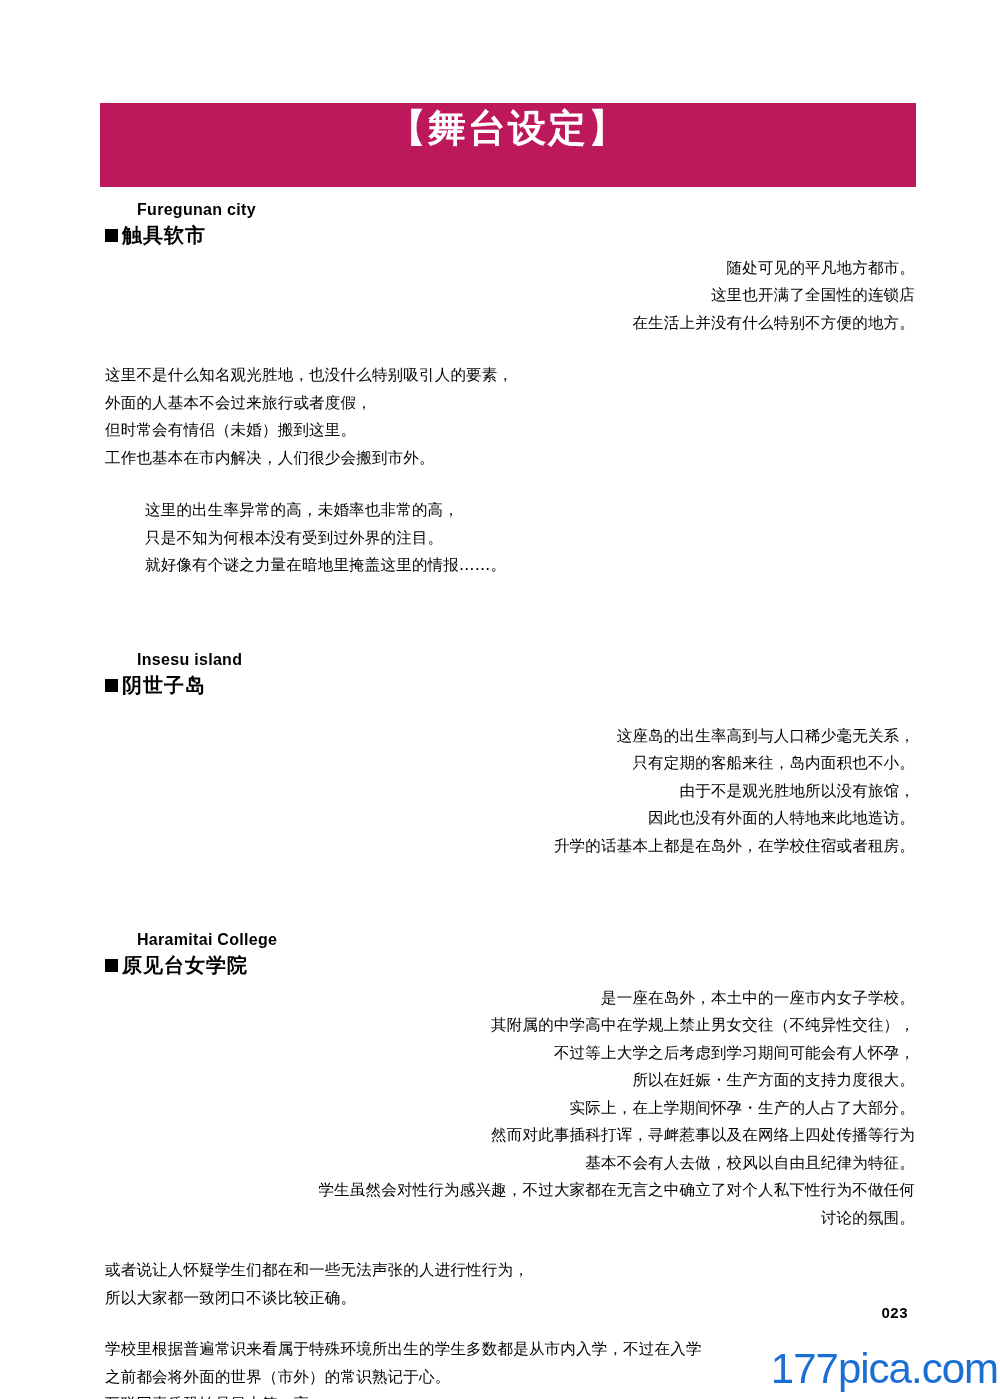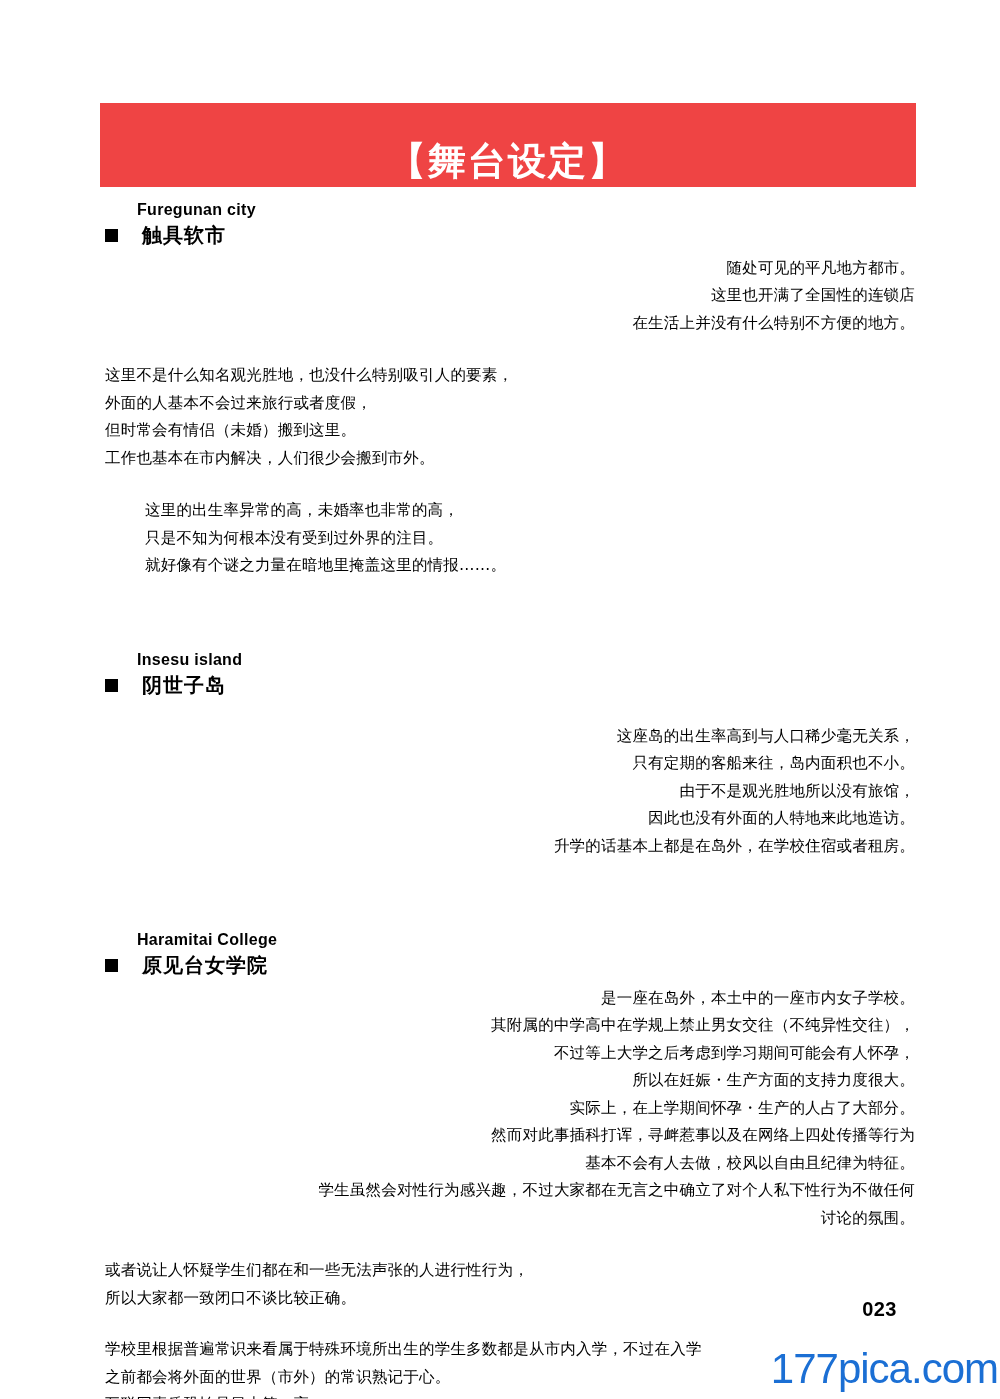--- a/index.html
+++ b/index.html
@@ -17,23 +17,23 @@
     height: 1399px;
     background: #ffffff;
     overflow: hidden;
   }
   .title-banner {
     position: absolute;
     left: 100px;
     top: 103px;
     width: 816px;
     height: 84px;
-    background: #ef4444;
+    background: #be185d;
     display: flex;
-    align-items: flex-end;
+    align-items: flex-start;
     justify-content: center;
   }
   .title-banner .title-text {
     color: #ffffff;
     font-size: 38px;
     font-weight: bold;
     letter-spacing: 2px;
     font-family: "DejaVu Sans", "Liberation Sans", sans-serif;
   }
   .content {
@@ -52,21 +52,21 @@
     letter-spacing: 0.3px;
     line-height: 1.3;
     font-family: "Liberation Sans", sans-serif;
   }
   .heading {
     font-size: 20px;
     font-weight: bold;
     margin-top: 1px;
     display: flex;
     align-items: center;
-    gap: 24px;
+    gap: 4px;
   }
   .heading .sq {
     display: inline-block;
     width: 13px;
     height: 13px;
     background: #000000;
   }
   .heading .htext {
     letter-spacing: 1px;
   }
@@ -79,23 +79,23 @@
   .para.tight {
     margin-top: 6px;
     text-align: right;
   }
   .para + .para {
     margin-top: 25px;
   }
   .gap-lg { height: 70px; }
   .page-number {
     position: absolute;
-    right: 103px;
+    right: 92px;
     bottom: 78px;
-    font-size: 20px;
+    font-size: 15px;
     font-weight: bold;
     letter-spacing: 0.5px;
     font-family: "Liberation Sans", sans-serif;
   }
   .watermark {
     position: absolute;
     right: 2px;
     bottom: 6px;
     font-size: 42px;
     color: #1b6fd4;

